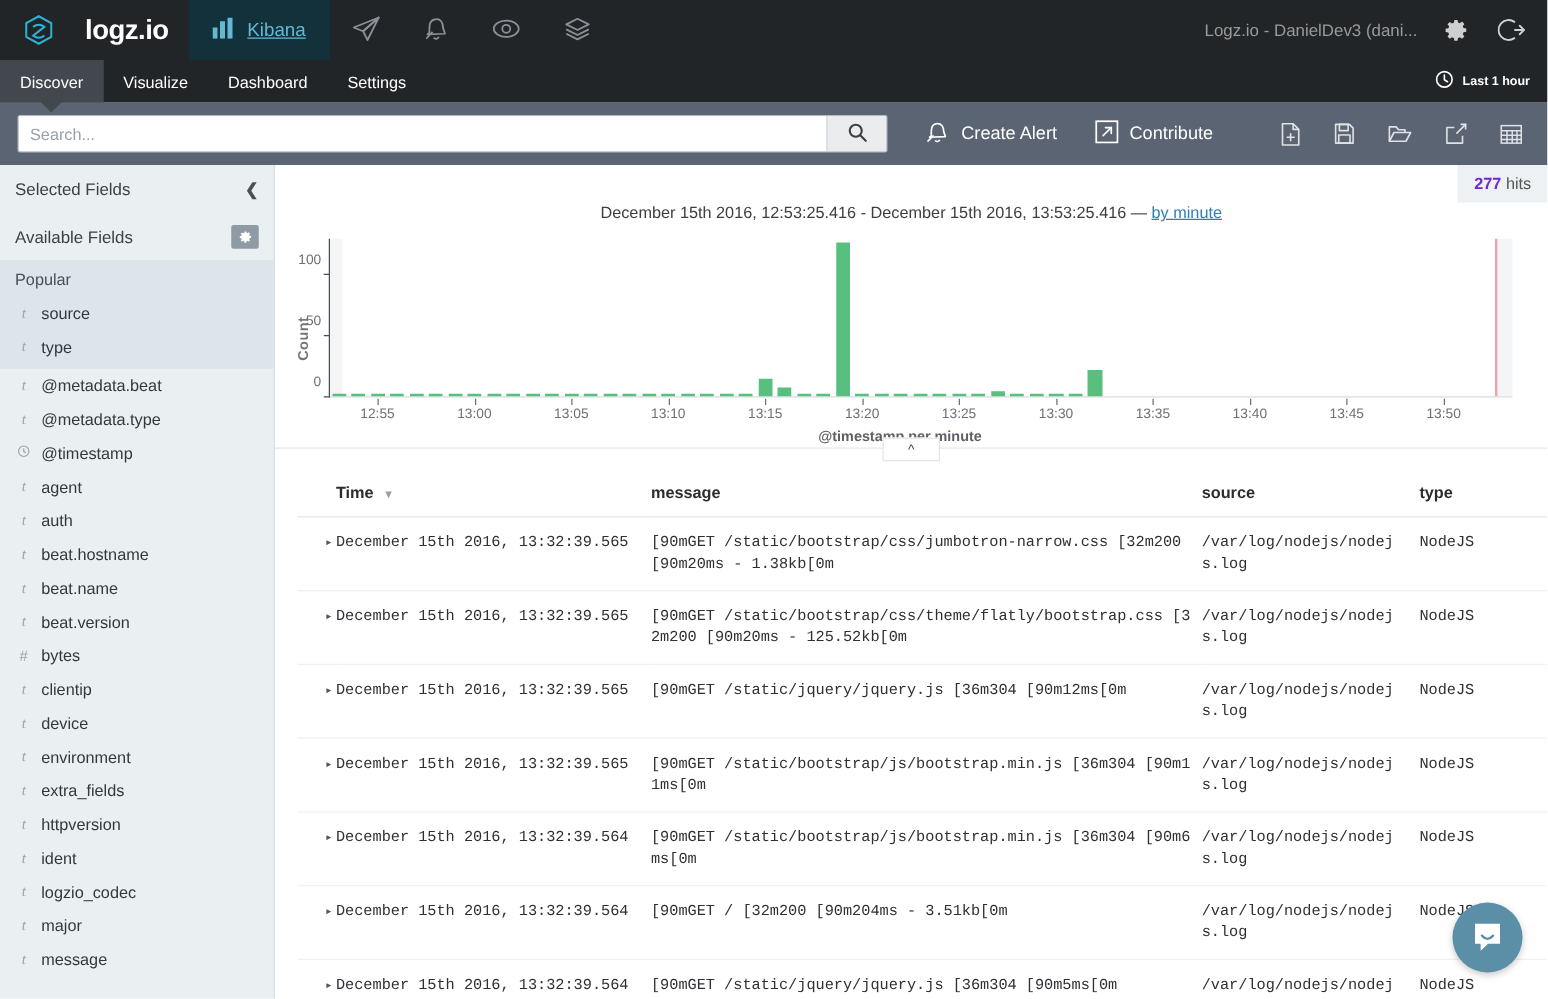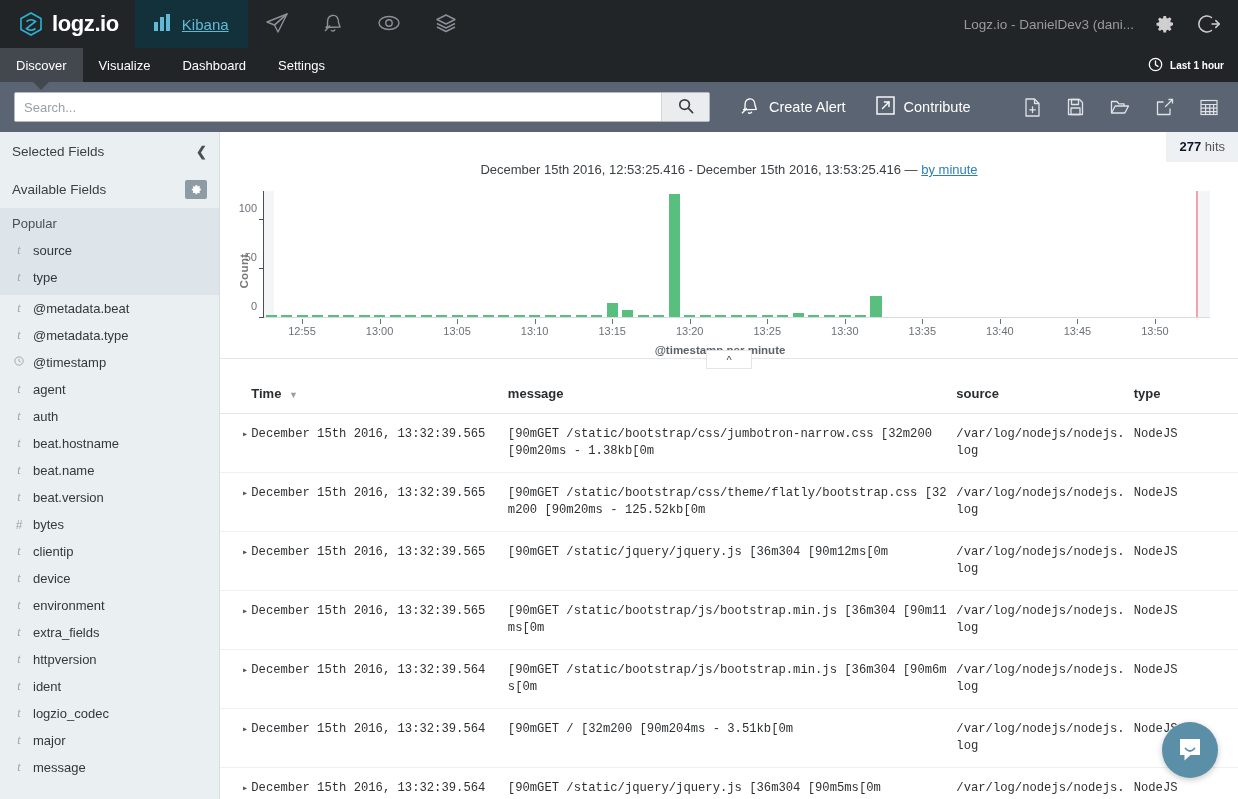--- a/index.html
+++ b/index.html
@@ -17,21 +17,21 @@
 
   
   .topbar {
     position: relative;
     height: 48px;
     background: #222528;
     display: flex;
     align-items: center;
   }
   .brand {
-    display: flex; align-items: center; gap: 8px;
+    display: flex; align-items: center; gap: 24px;
     padding: 0 16px 0 18px;
     height: 48px;
   }
   .brand-logo { width: 26px; height: 26px; flex: none; }
   .brand-text {
     color: #fff; font-size: 22px; font-weight: bold; letter-spacing: -0.4px;
   }
   .nav-apps { display: flex; align-items: center; height: 48px; }
   .app-item {
     display: flex; align-items: center; gap: 9px;
@@ -162,21 +162,21 @@
   .field-type.clock { font-style: normal; }
 
   
   .main { flex: 1; position: relative; background: #fff; overflow: hidden; }
   .hits-badge {
     position: absolute; right: 0; top: 0;
     background: #eef1f3;
     padding: 7px 13px 8px 13px;
     font-size: 13px; color: #555;
   }
-  .hits-badge b { color: #0f172a; }
+  .hits-badge b { color: #6d28d9; }
 
   .chart-title {
     text-align: center;
     padding: 30px 0 6px 0;
     font-size: 13px;
     color: #3c4044;
   }
   .chart-title a { color: #2b7fb8; }
 
   .chart-area { position: relative; height: 175px; margin: 0 18px 0 0; }
@@ -274,21 +274,21 @@
     line-height: 17px;
     word-break: break-all;
   }
   .col-caret { width: 30px; padding-left: 22px !important; }
   .col-time  { width: 246px; }
   .col-msg   { width: 430px; }
   .col-src   { width: 170px; }
   .col-type  { width: 100px; }
   .caret { color: #555; font-size: 10px; }
   .sort-caret { color: #9aa0a6; font-size: 9px; margin-left: 4px; }
-  .table-scroll { height: 420px; overflow: hidden; padding-left: 0; }
+  .table-scroll { height: 420px; overflow: hidden; padding-left: 18px; }
 
   
   .intercom {
     position: absolute; right: 20px; bottom: 21px;
     width: 56px; height: 56px; border-radius: 50%;
     background: #5b8fa8;
     display: flex; align-items: center; justify-content: center;
     box-shadow: 0 2px 6px rgba(0,0,0,0.22);
   }
 </style>

